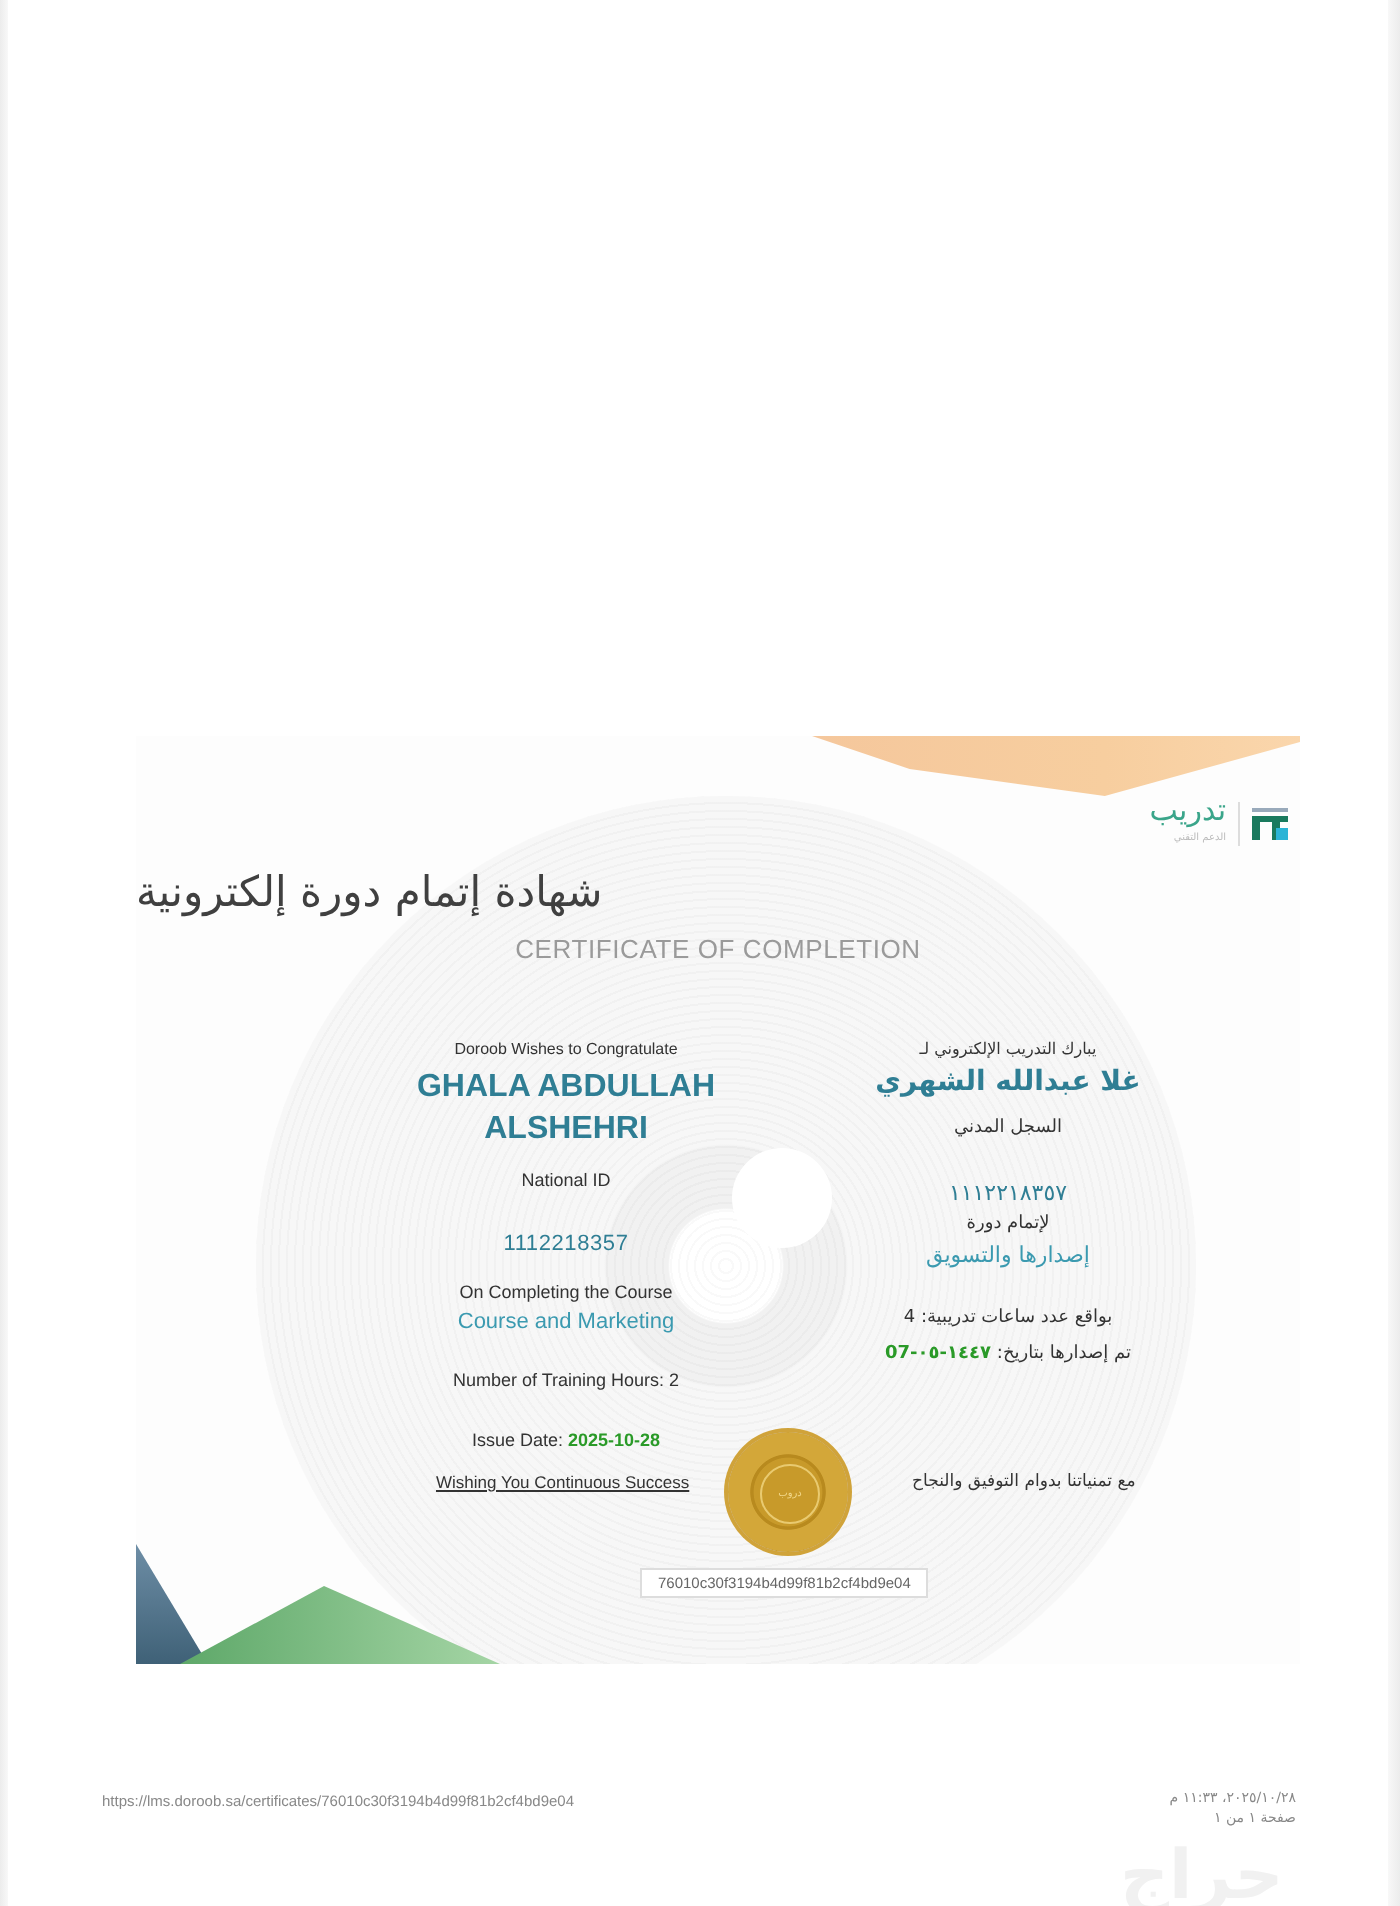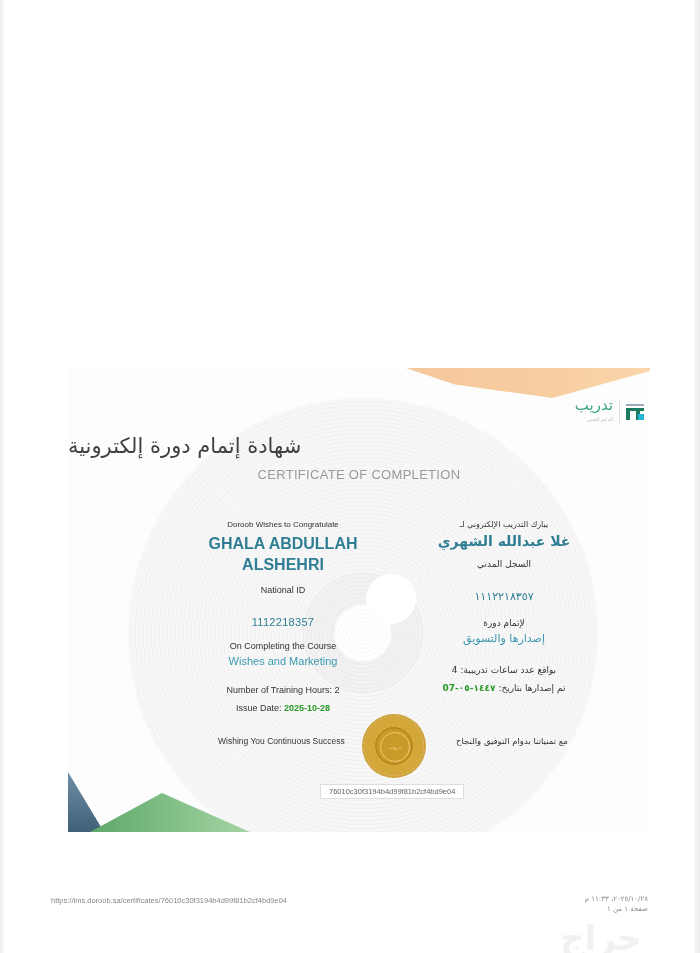--- a/index.html
+++ b/index.html
@@ -71,21 +71,21 @@
     .col-en { left: 120px; width: 190px; top: 152px; }
     .col-ar { left: 348px; width: 176px; top: 152px; direction: rtl; font-family: "DejaVu Sans", sans-serif; }
     .small { font-size: 8px; color: #333; }
     .name-en { font-size: 16px; font-weight: bold; color: #2f7e94; line-height: 21px; margin-top: 4px; }
     .name-ar { font-size: 14px; font-weight: bold; color: #2f7e94; margin-top: 4px; }
     .label { font-size: 9px; color: #333; }
     .id-val { font-size: 11px; color: #2f7e94; margin-top: 21px; letter-spacing: 0.3px; }
     .course { font-size: 11px; color: #3b9ab0; margin-top: 4px; }
     .green { color: #2a9a28; font-weight: bold; }
     .wish { position: absolute; top: 368px; font-size: 8.5px; color: #333; }
-    .wish-en { left: 150px; }
+    .wish-en { left: 150px; text-decoration: underline; }
     .wish-ar { left: 388px; direction: rtl; font-family: "DejaVu Sans", sans-serif; }
     .seal {
       position: absolute; left: 296px; top: 348px; width: 60px; height: 60px; border-radius: 50%;
       background: radial-gradient(circle, #c89a2a 0 40%, #b88a1e 41% 44%, #d3a739 45% 70%, #b0801a 71% 100%);
       box-shadow: 0 0 0 2px #d0a33a;
     }
     .seal-inner {
       position: absolute; left: 16px; top: 16px; width: 28px; height: 28px; border-radius: 50%;
       border: 1px solid rgba(255,235,160,0.6); color: #f3d98b; font-size: 5px; text-align: center; line-height: 28px;
     }
@@ -134,34 +134,34 @@
 
   <div class="col col-en">
     <div class="small">Doroob Wishes to Congratulate</div>
     <div class="name-en">
       <div>GHALA ABDULLAH</div>
       <div>ALSHEHRI</div>
     </div>
     <div class="label" style="margin-top:10px">National ID</div>
     <div class="id-val">1112218357</div>
     <div class="label" style="margin-top:13px">On Completing the Course</div>
-    <div class="course">Wishes and Marketing</div>
+    <div class="course">Course and Marketing</div>
     <div class="label" style="margin-top:18px">Number of Training Hours: 2</div>
-    <div class="label" style="margin-top:8px">
+    <div class="label" style="margin-top:20px">
       <span>Issue Date:</span>
       <span class="green">2025-10-28</span>
     </div>
   </div>
 
   <div class="col col-ar">
     <div class="small">يبارك التدريب الإلكتروني لـ</div>
     <div class="name-ar">غلا عبدالله الشهري</div>
     <div class="label" style="margin-top:10px">السجل المدني</div>
     <div class="id-val">١١١٢٢١٨٣٥٧</div>
-    <div class="label" style="margin-top:15px">لإتمام دورة</div>
+    <div class="label" style="margin-top:4px">لإتمام دورة</div>
     <div class="course">إصدارها والتسويق</div>
     <div class="label" style="margin-top:20px">بواقع عدد ساعات تدريبية: 4</div>
     <div class="label" style="margin-top:8px">
       <span>تم إصدارها بتاريخ:</span>
       <span class="green">١٤٤٧-٠٥-07</span>
     </div>
   </div>
 
   <div class="wish wish-en">Wishing You Continuous Success</div>
   <div class="seal">

